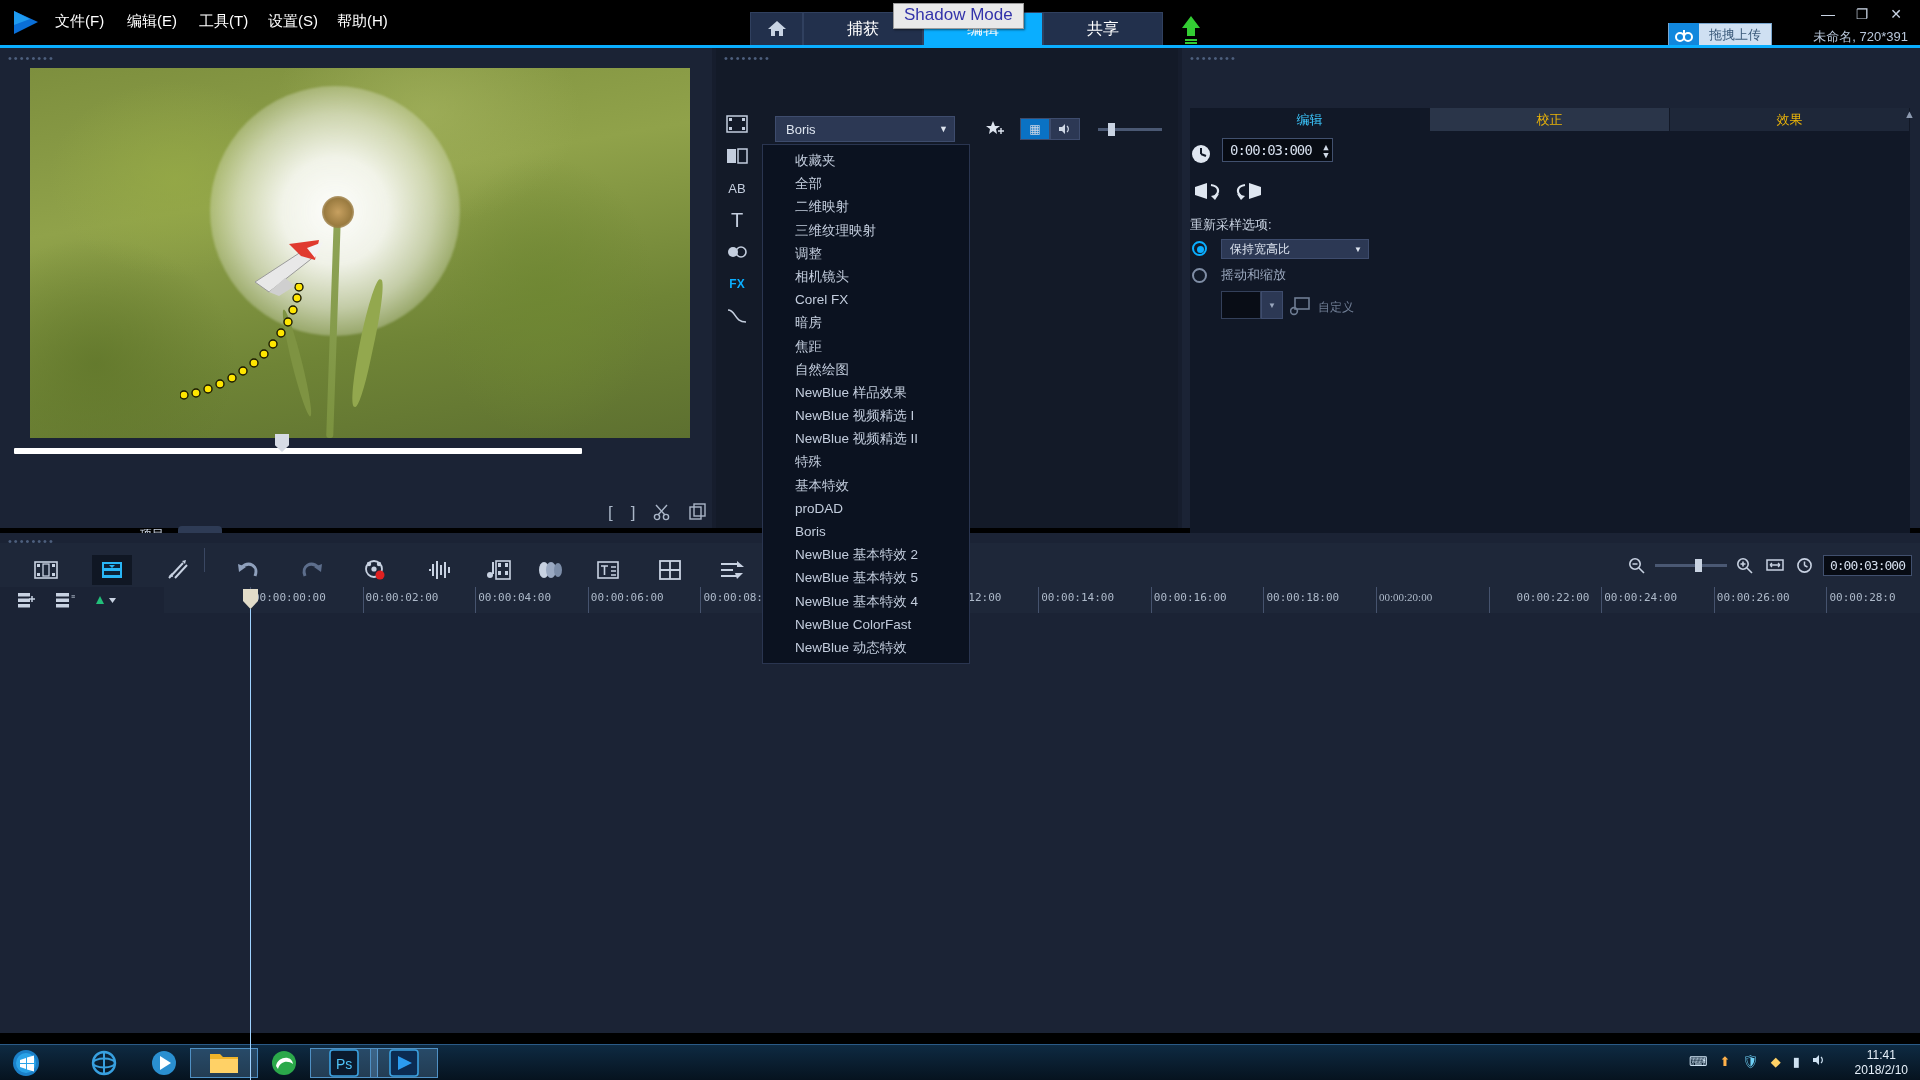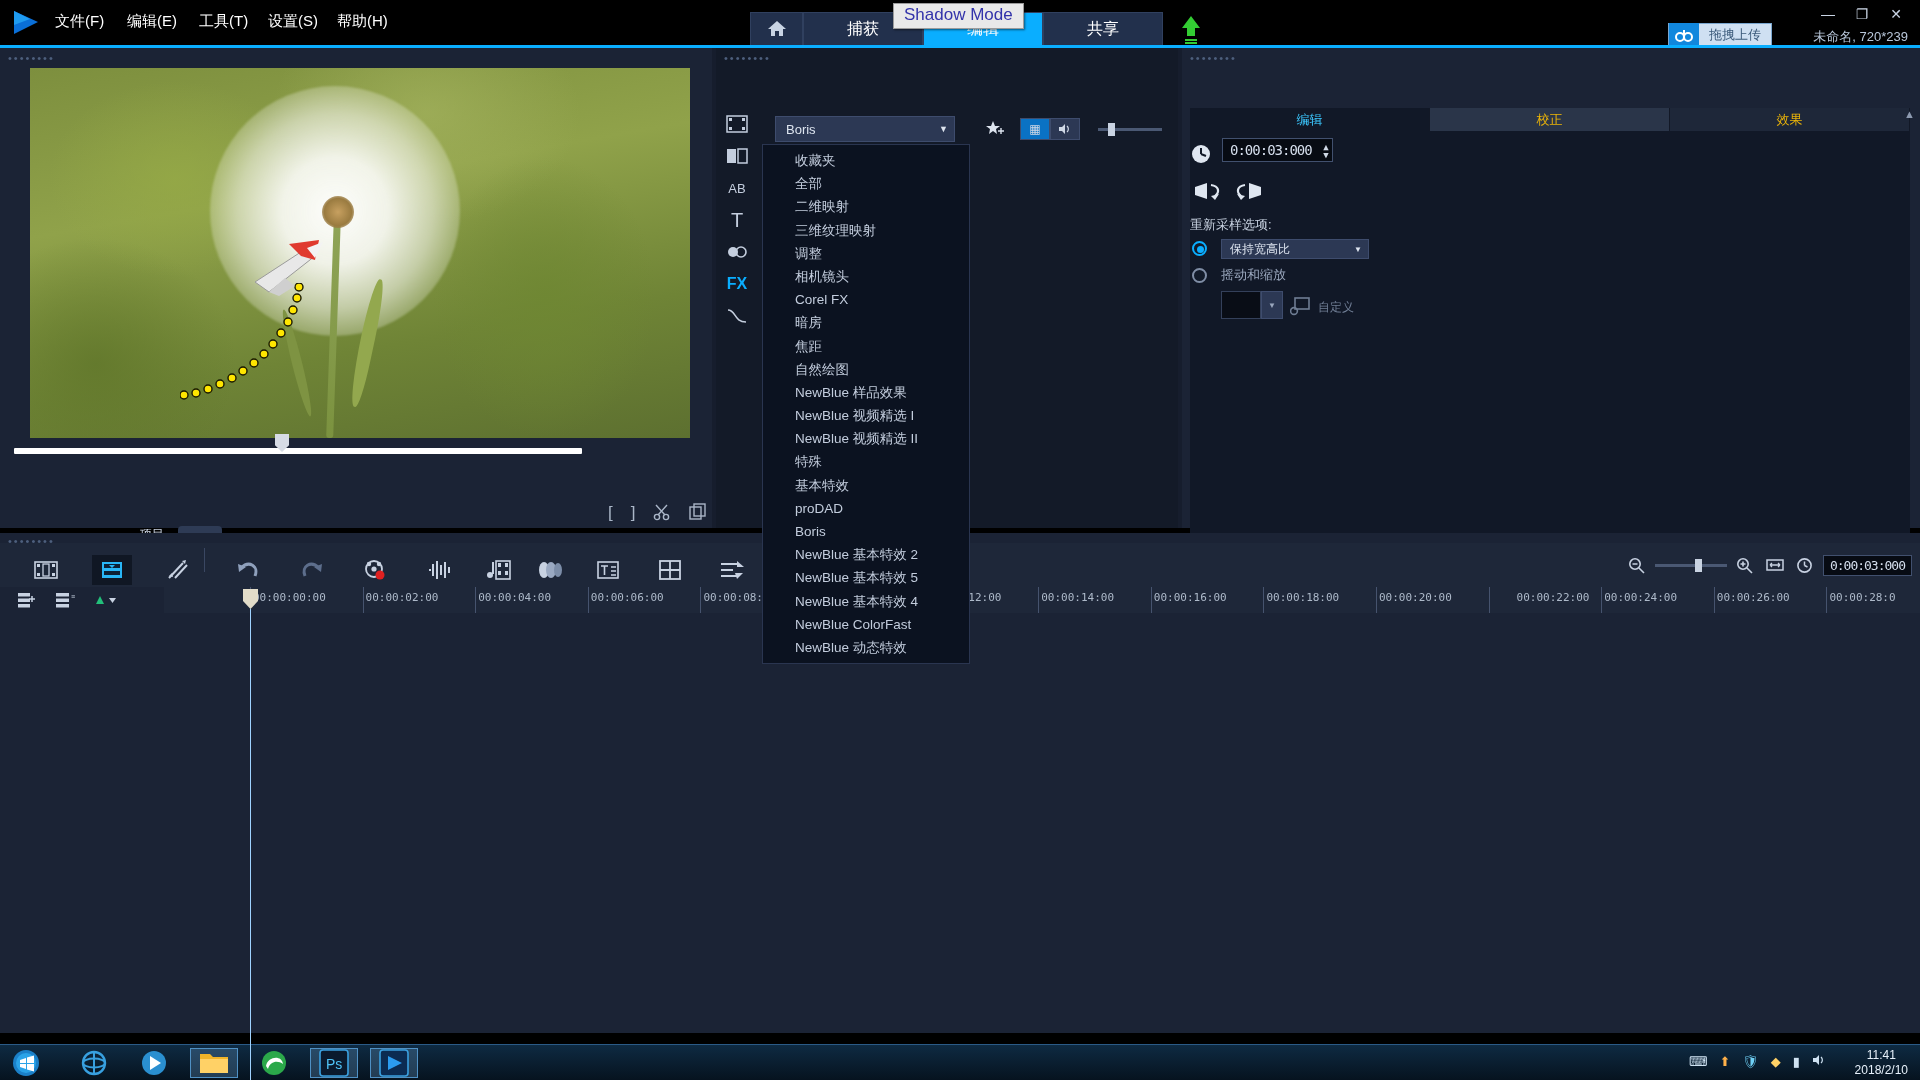--- a/index.html
+++ b/index.html
@@ -161,21 +161,21 @@
   .rline { position:absolute; top:0; width:1px; height:26px; background:#46536e; }
 
   #tl-playhead-top { position:absolute; left:243px; top:56px; width:15px; height:20px;
      background:#e2dcc9; clip-path:polygon(0 0,100% 0,100% 60%,50% 100%,0 60%); z-index:30; }
   #tl-playhead-line { position:absolute; left:250px; top:76px; width:1px; height:940px; background:#9fd2ff; z-index:29; }
 
   
   #taskbar { position:absolute; left:0; top:1044px; width:1920px; height:36px;
      background:linear-gradient(to bottom,#0e2a42,#06131f); border-top:1px solid #2a5a86; }
   #start { position:absolute; left:4px; top:2px; width:44px; height:32px; display:flex; align-items:center; justify-content:center; }
-  .tbapp { position:absolute; top:3px; width:48px; height:30px; display:flex; align-items:center; justify-content:center;
+  .tbapp { position:absolute; top:3px; width:68px; height:30px; display:flex; align-items:center; justify-content:center;
      border:1px solid transparent; }
   .tbapp.active { background:rgba(120,180,230,.25); border:1px solid #4f90c4; }
   #tray { position:absolute; right:92px; top:8px; display:flex; align-items:center; gap:12px; color:#cfe2f2; font-size:13px; }
   #clock { position:absolute; right:12px; top:3px; text-align:center; color:#e7f1fb; font-size:12px; line-height:15px; }
 </style>
 </head>
 <body>
 
 <div id="titlebar">
   <div id="logo">
@@ -211,21 +211,21 @@
   <div id="upload-pill">
     <div class="iconbox">
       <svg width="18" height="14" viewBox="0 0 18 14">
           <circle cx="5" cy="9" r="4" fill="none" stroke="#fff" stroke-width="2"></circle>
           <circle cx="13" cy="9" r="4" fill="none" stroke="#fff" stroke-width="2"></circle>
           <path d="M9 9 L9 2" stroke="#fff" stroke-width="2"></path>
         </svg>
     </div>
     <div class="lbl">拖拽上传</div>
   </div>
-  <div id="docstatus">未命名, 720*239</div>
+  <div id="docstatus">未命名, 720*391</div>
 
   <div id="winbtns">
     <div class="winbtn">—</div>
     <div class="winbtn">❐</div>
     <div class="winbtn">✕</div>
   </div>
   <div id="blueline"></div>
 </div>
 <div id="shadow-tip">Shadow Mode</div>
 
@@ -370,21 +370,21 @@
           </svg>
       </div>
       <div class="rail-ic" style="font-size:13px">AB</div>
       <div class="rail-ic" style="font-size:20px">T</div>
       <div class="rail-ic">
         <svg width="22" height="18" viewBox="0 0 22 18">
             <circle cx="7" cy="9" r="5" fill="#c4cede"></circle>
             <circle cx="15" cy="9" r="5" fill="none" stroke="#c4cede" stroke-width="1.6"></circle>
           </svg>
       </div>
-      <div class="rail-ic active" style="font-size:16px">FX</div>
+      <div class="rail-ic active" style="font-size:12px">FX</div>
       <div class="rail-ic">
         <svg width="22" height="18" viewBox="0 0 22 18">
             <path d="M2 3 C10 3 8 15 20 15" fill="none" stroke="#c4cede" stroke-width="1.6"></path>
           </svg>
       </div>
     </div>
     <div id="lib-body"></div>
     <div id="lib-foot">
       <div class="lf">▤</div>
       <div class="lf on">▦</div>
@@ -662,21 +662,21 @@
       <div class="rtick" style="left: 652px;">00:00:10:00</div>
       <div class="rline" style="left: 761.6px;"></div>
       <div class="rtick" style="left: 764.6px;">00:00:12:00</div>
       <div class="rline" style="left: 874.2px;"></div>
       <div class="rtick" style="left: 877.2px;">00:00:14:00</div>
       <div class="rline" style="left: 986.8px;"></div>
       <div class="rtick" style="left: 989.8px;">00:00:16:00</div>
       <div class="rline" style="left: 1099.4px;"></div>
       <div class="rtick" style="left: 1102.4px;">00:00:18:00</div>
       <div class="rline" style="left: 1212px;"></div>
-      <div class="rtick" style="left: 1215px;">00:00:20:00</div>
+      <div class="rtick" style="left: 1215px; font-family: Liberation Serif, serif;">00:00:20:00</div>
       <div class="rline" style="left: 1324.6px;"></div>
       <div class="rtick" style="left: 1327.6px; padding-left: 25px;">00:00:22:00</div>
       <div class="rline" style="left: 1437.2px;"></div>
       <div class="rtick" style="left: 1440.2px;">00:00:24:00</div>
       <div class="rline" style="left: 1549.8px;"></div>
       <div class="rtick" style="left: 1552.8px;">00:00:26:00</div>
       <div class="rline" style="left: 1662.4px;"></div>
       <div class="rtick" style="left: 1665.4px;">00:00:28:0</div>
     </div>
   <div id="tl-playhead-top"></div>

